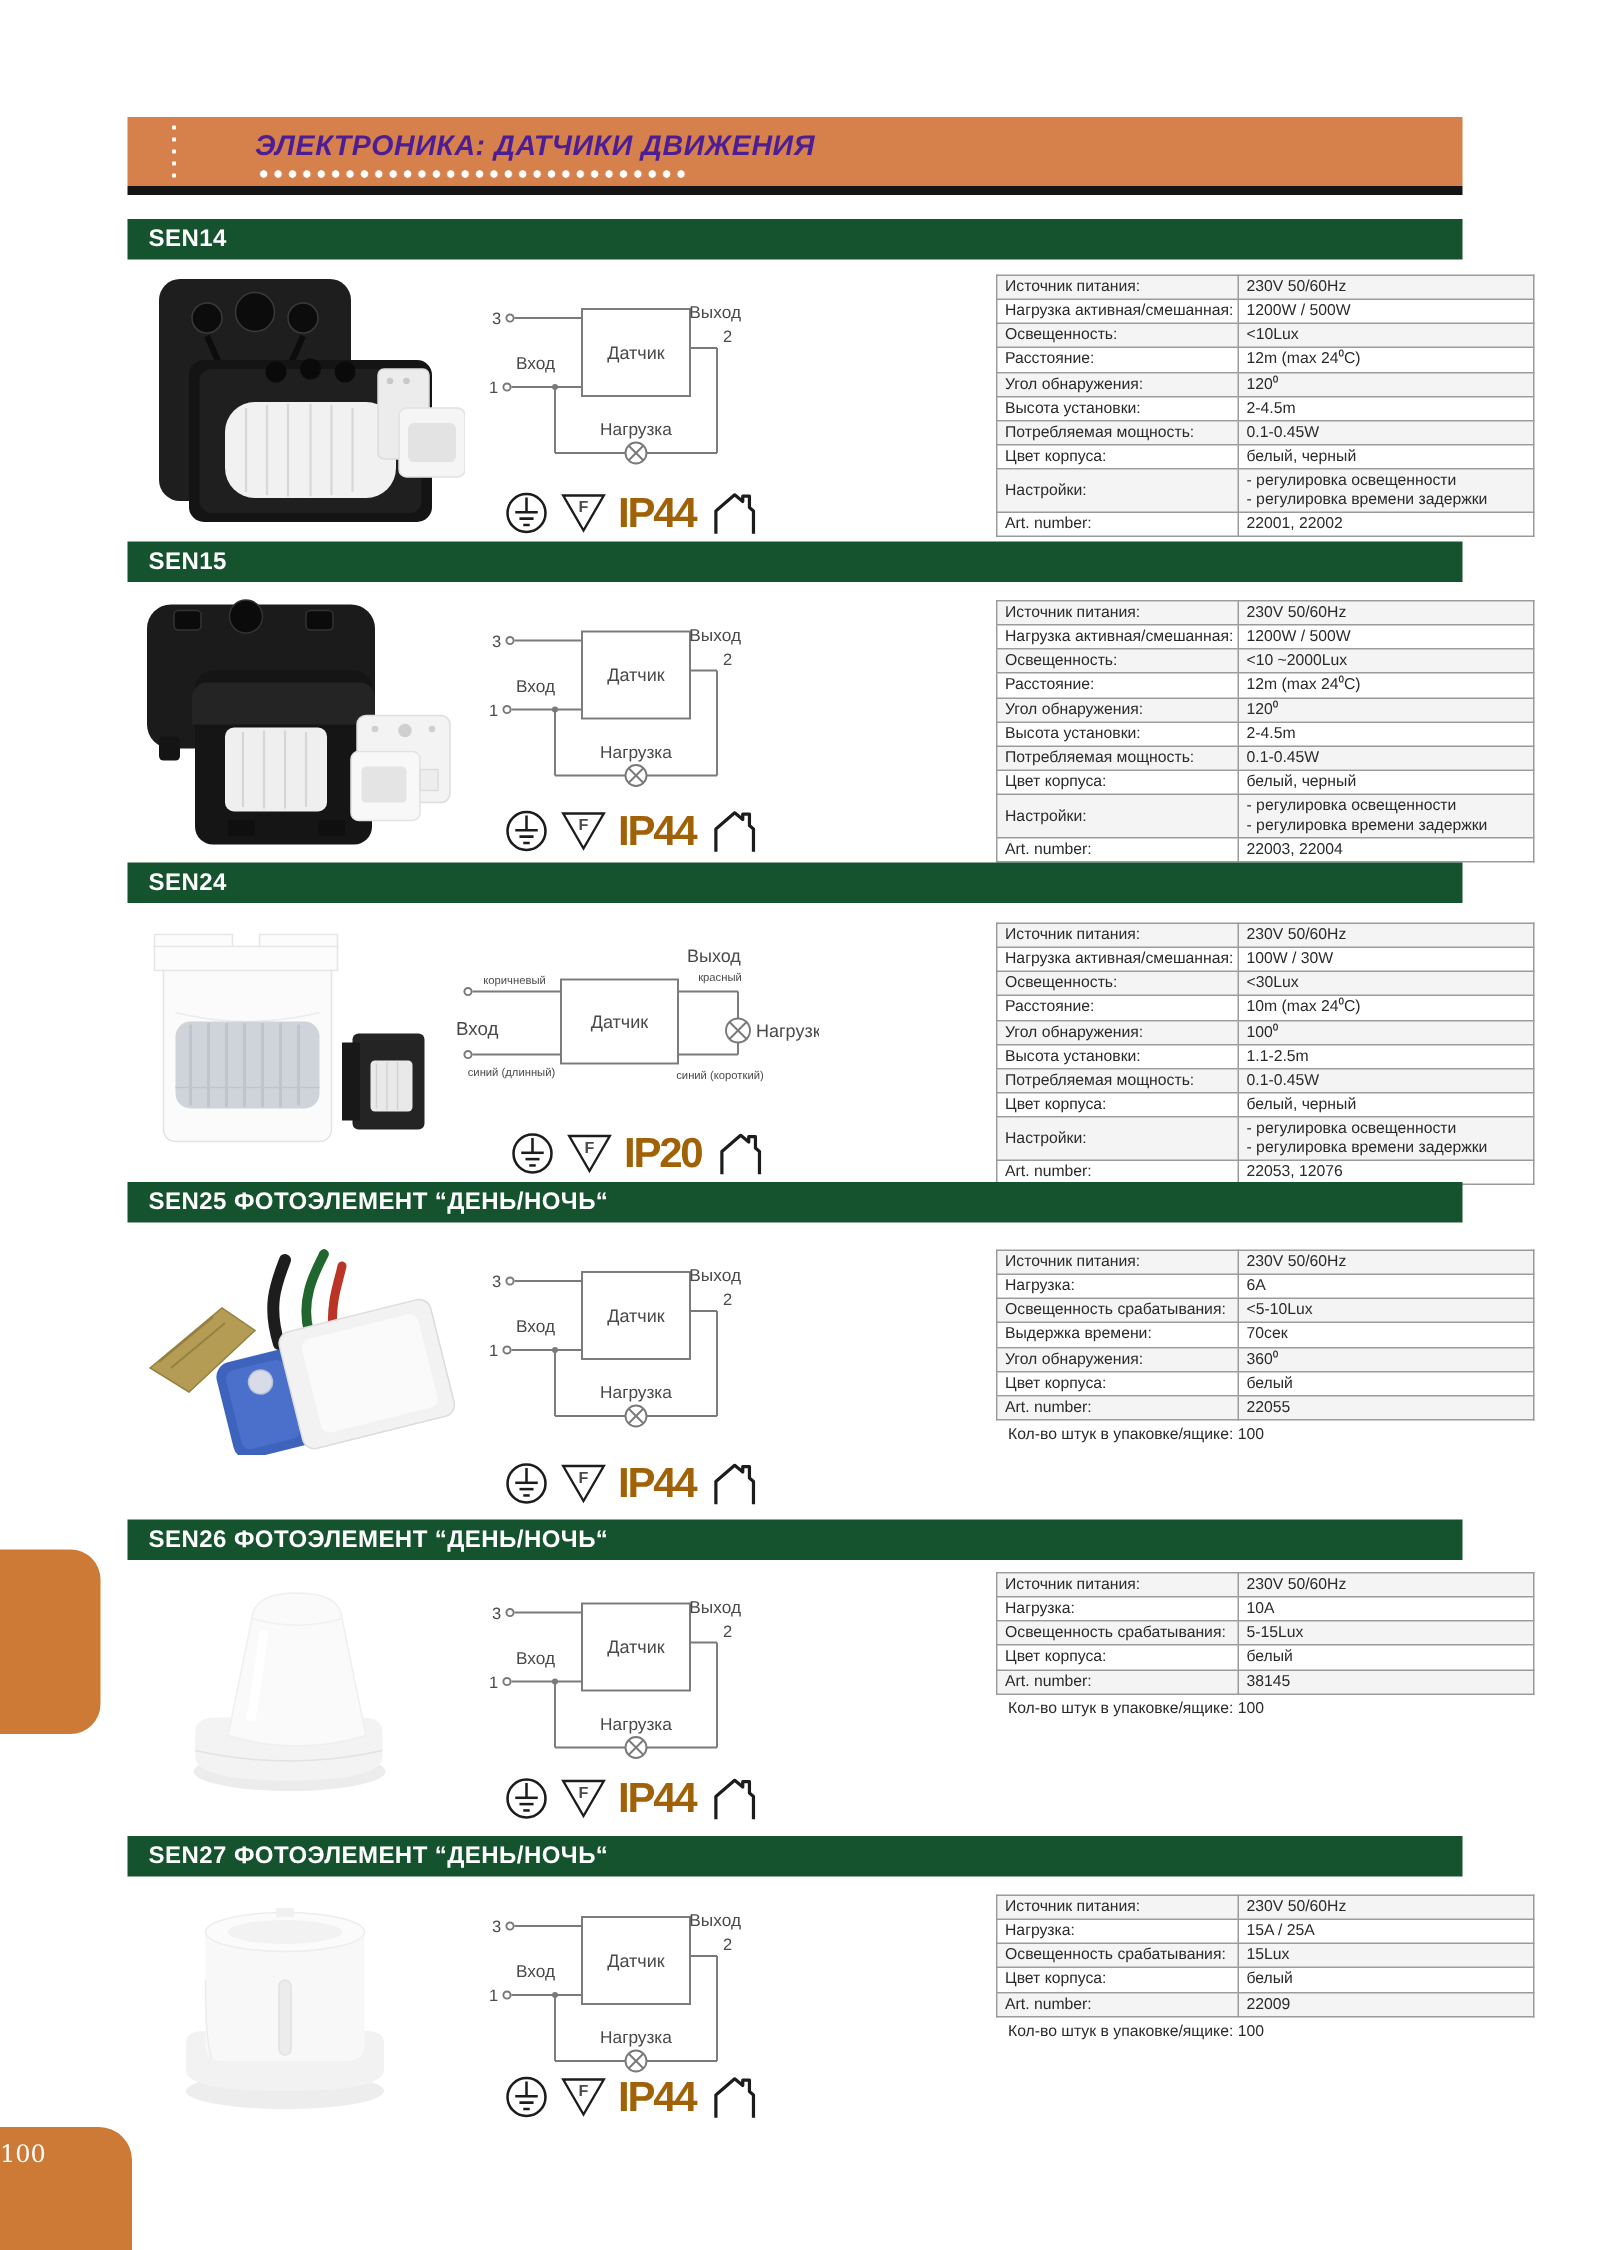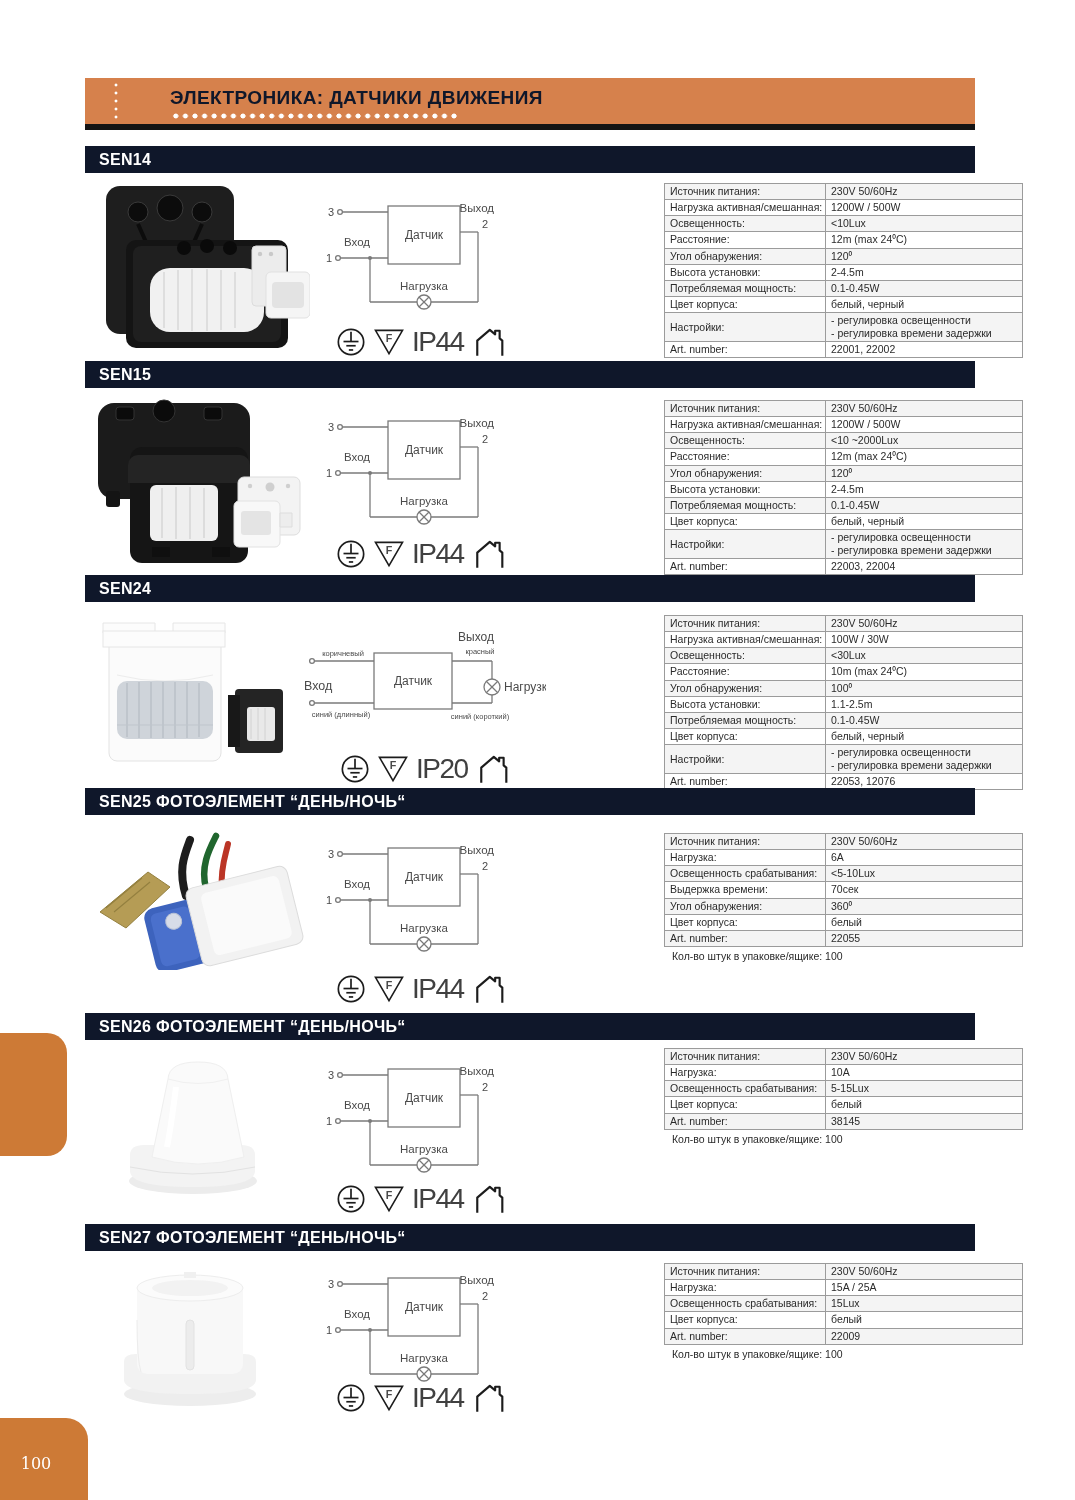--- a/index.html
+++ b/index.html
@@ -5,52 +5,52 @@
   html,body{margin:0;padding:0;background:#fff;}
   .page{position:relative;width:1075px;height:1500px;background:#fff;overflow:hidden;
         font-family:"Liberation Sans",sans-serif;}
 
   
   .page-header{position:absolute;left:85px;top:78px;width:890px;height:46px;background:#d6814c;}
   .header-underline{position:absolute;left:85px;top:124px;width:890px;height:6px;background:#141414;}
   .header-dotline{position:absolute;left:29px;top:3px;width:4px;height:40px;
      background-image:radial-gradient(circle,#fff 1.3px,rgba(0,0,0,0) 1.7px);
      background-size:4px 8px;background-repeat:repeat-y;}
-  .page-title{position:absolute;left:85px;top:9px;margin:0;color:#0f172a;font-size:19px;
-     font-weight:bold;letter-spacing:.4px;}
+  .page-title{position:absolute;left:85px;top:9px;margin:0;color:#4c1d95;font-size:19px;
+     font-weight:bold;letter-spacing:.4px;font-style:italic;}
   .header-dots{position:absolute;left:86px;top:34px;width:288px;height:8px;
      background-image:radial-gradient(circle,#fff 2.3px,rgba(0,0,0,0) 2.7px);
      background-size:9.6px 8px;background-repeat:repeat-x;}
 
   
   .sec{position:absolute;left:0;width:1075px;height:0;}
-  .sec-header{position:absolute;left:85px;top:0;width:890px;height:27px;background:#0f172a;
+  .sec-header{position:absolute;left:85px;top:0;width:890px;height:27px;background:#14532d;
      color:#fff;font-weight:bold;font-size:16px;line-height:27px;padding-left:14px;
      box-sizing:border-box;letter-spacing:.3px;}
   .product{position:absolute;}
   .diagram{position:absolute;}
   .certs{position:absolute;display:flex;align-items:center;gap:7px;}
-  .ip-text{font-size:28px;font-weight:normal;letter-spacing:-1.5px;color:#404040;line-height:1;}
+  .ip-text{font-size:28px;font-weight:bold;letter-spacing:-1.5px;color:#a16207;line-height:1;}
 
   .table-wrap{position:absolute;left:622px;width:352px;padding-left:42px;}
   .spec-table{border-collapse:collapse;width:348px;table-layout:fixed;}
   .spec-table td{border:1px solid #9b9b9b;font-size:10.5px;color:#2a2a2a;
      padding:1px 5px;line-height:1.25;background:#fff;vertical-align:middle;}
   .spec-table tr:nth-child(odd) td{background:#f4f4f4;}
   .spec-table .lbl{width:150px;white-space:nowrap;overflow:hidden;}
   .spec-table .val{width:186px;white-space:pre-line;}
   .qty-note{font-size:10.5px;color:#2a2a2a;padding:3px 0 0 8px;}
 
   
   .side-tab{position:absolute;left:0;top:1033px;width:67px;height:123px;background:#cd7a36;
      border-radius:0 20px 20px 0;}
   .page-tab{position:absolute;left:0;top:1418px;width:88px;height:82px;background:#cd7a36;
      border-radius:0 22px 0 0;}
-  .page-num{color:#fff;font-family:"DejaVu Serif",serif;font-size:16px;text-align:center;
-     padding:8px 16px 0 0;margin-top:28px;}
+  .page-num{color:#fff;font-family:"DejaVu Serif",serif;font-size:16px;text-align:left;
+     padding:8px 16px 0 0;}
 
   svg text{font-family:"Liberation Sans",sans-serif;fill:#4a4a4a;}
 </style>
 </head>
 <body>
 
 <div class="page">
 
   <div class="page-header">
     <div class="header-dotline"></div>

